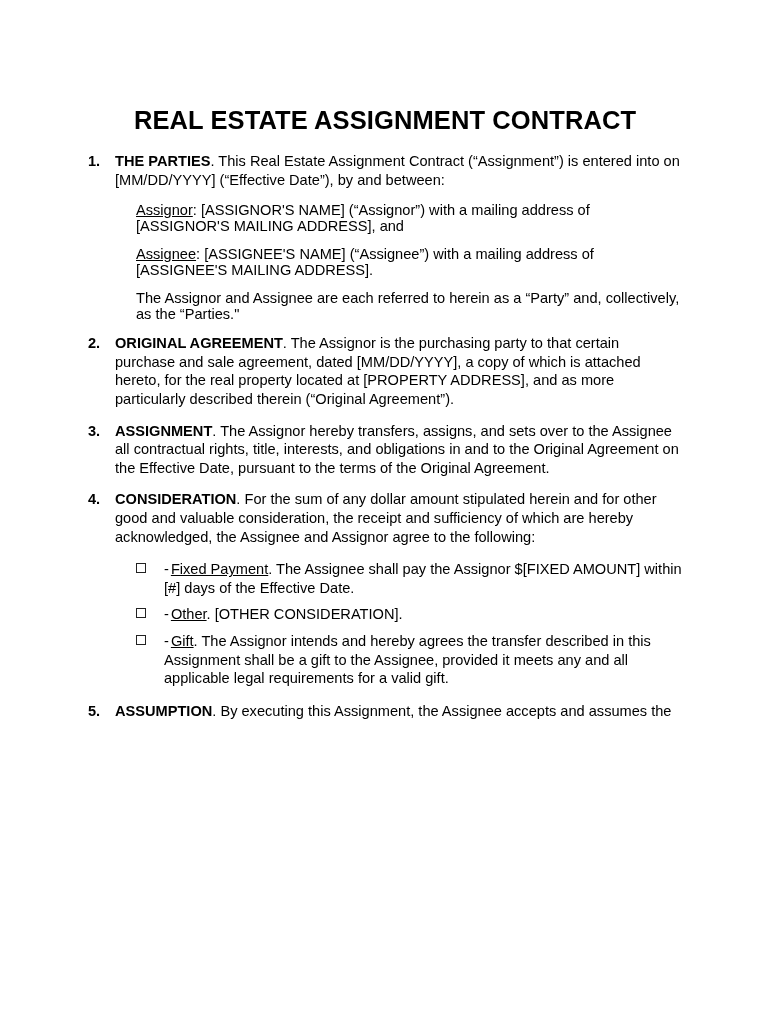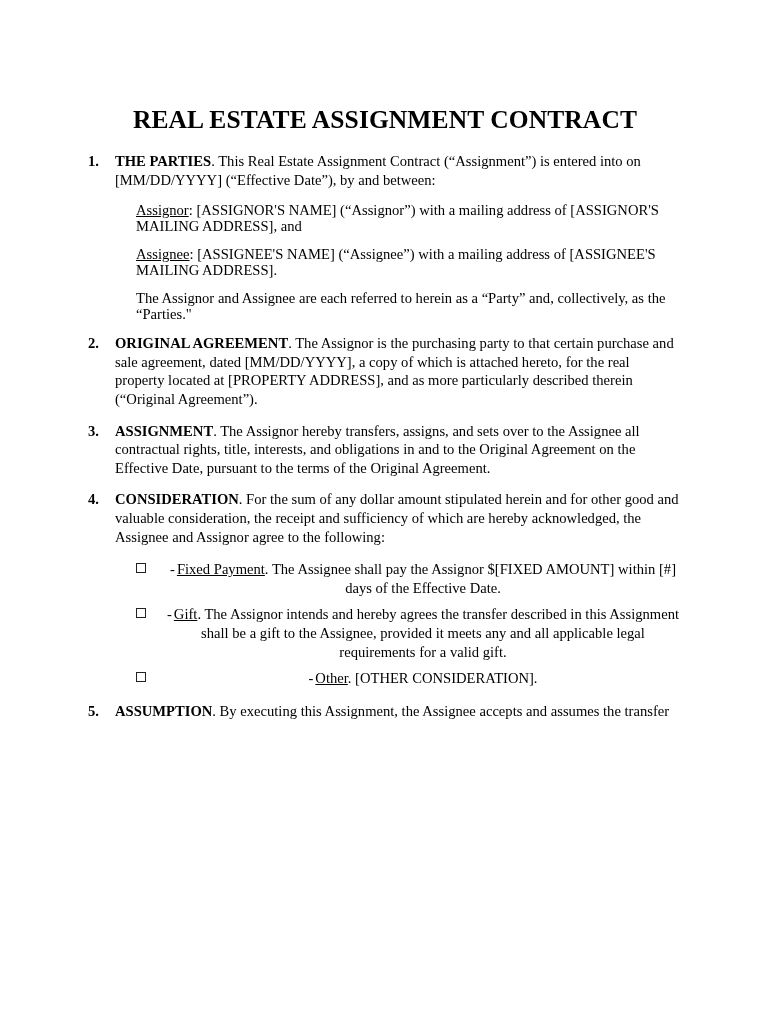--- a/index.html
+++ b/index.html
@@ -15,21 +15,20 @@
     -webkit-font-smoothing: antialiased;
   }
   .page {
     position: relative;
     width: 770px;
     height: 721px;
     background: #ffffff;
     box-sizing: border-box;
     padding: 0;
     overflow: hidden;
-    font-family: Liberation Serif, serif;
   }
   .doc-title {
     position: absolute;
     top: 88px;
     left: 0;
     width: 770px;
     text-align: center;
     font-size: 25.5px;
     font-weight: bold;
     letter-spacing: 0.1px;
@@ -66,21 +65,20 @@
     margin-top: 12px;
     margin-bottom: 12px;
     font-size: 14.6px;
     line-height: 16px;
   }
   .sub-para .u { text-decoration: underline; }
   .option-list {
     margin-left: 48px;
     margin-top: 14px;
     margin-bottom: 2px;
-    text-align: center;
   }
   .option {
     position: relative;
     padding-left: 28px;
     margin-bottom: 8px;
     font-size: 14.6px;
     line-height: 18.6px;
   }
   .option:last-child { margin-bottom: 0; }
   .checkbox {
@@ -160,26 +158,26 @@
     <div class="option-list">
 
       <div class="option">
         <span class="checkbox"></span>
         <span class="option-dash">-</span><span class="option-label">Fixed Payment</span><span>. The Assignee shall pay the Assignor $[FIXED AMOUNT] within [#] days of the Effective Date.</span>
       </div>
 
 
       <div class="option">
         <span class="checkbox"></span>
-        <span class="option-dash">-</span><span class="option-label">Gift</span><span>. The Assignor intends and hereby agrees the transfer described in this Assignment shall be a gift to the Assignee, provided it meets any and all applicable legal requirements for a valid gift.</span>
+        <span class="option-dash">-</span><span class="option-label">Other</span><span>. [OTHER CONSIDERATION].</span>
       </div>
 
       <div class="option">
         <span class="checkbox"></span>
-        <span class="option-dash">-</span><span class="option-label">Other</span><span>. [OTHER CONSIDERATION].</span>
+        <span class="option-dash">-</span><span class="option-label">Gift</span><span>. The Assignor intends and hereby agrees the transfer described in this Assignment shall be a gift to the Assignee, provided it meets any and all applicable legal requirements for a valid gift.</span>
       </div>
 
     </div>
 
     <div class="clause" style="margin-top:14px;">
       <span class="clause-num">5.</span>
       <span class="clause-heading">ASSUMPTION</span><span>. By executing this Assignment, the Assignee accepts and assumes the transfer and ownership of all liabilities, obligations, and claims that currently exist or may in the future regarding the Assignment. As of the Effective Date, the Assignee agrees to comply with and assume all terms, payments, conditions, covenants, and any other duties and obligations as part of this Assignment and those set forth in the Original Agreement.</span>
     </div>
 
   </div>

